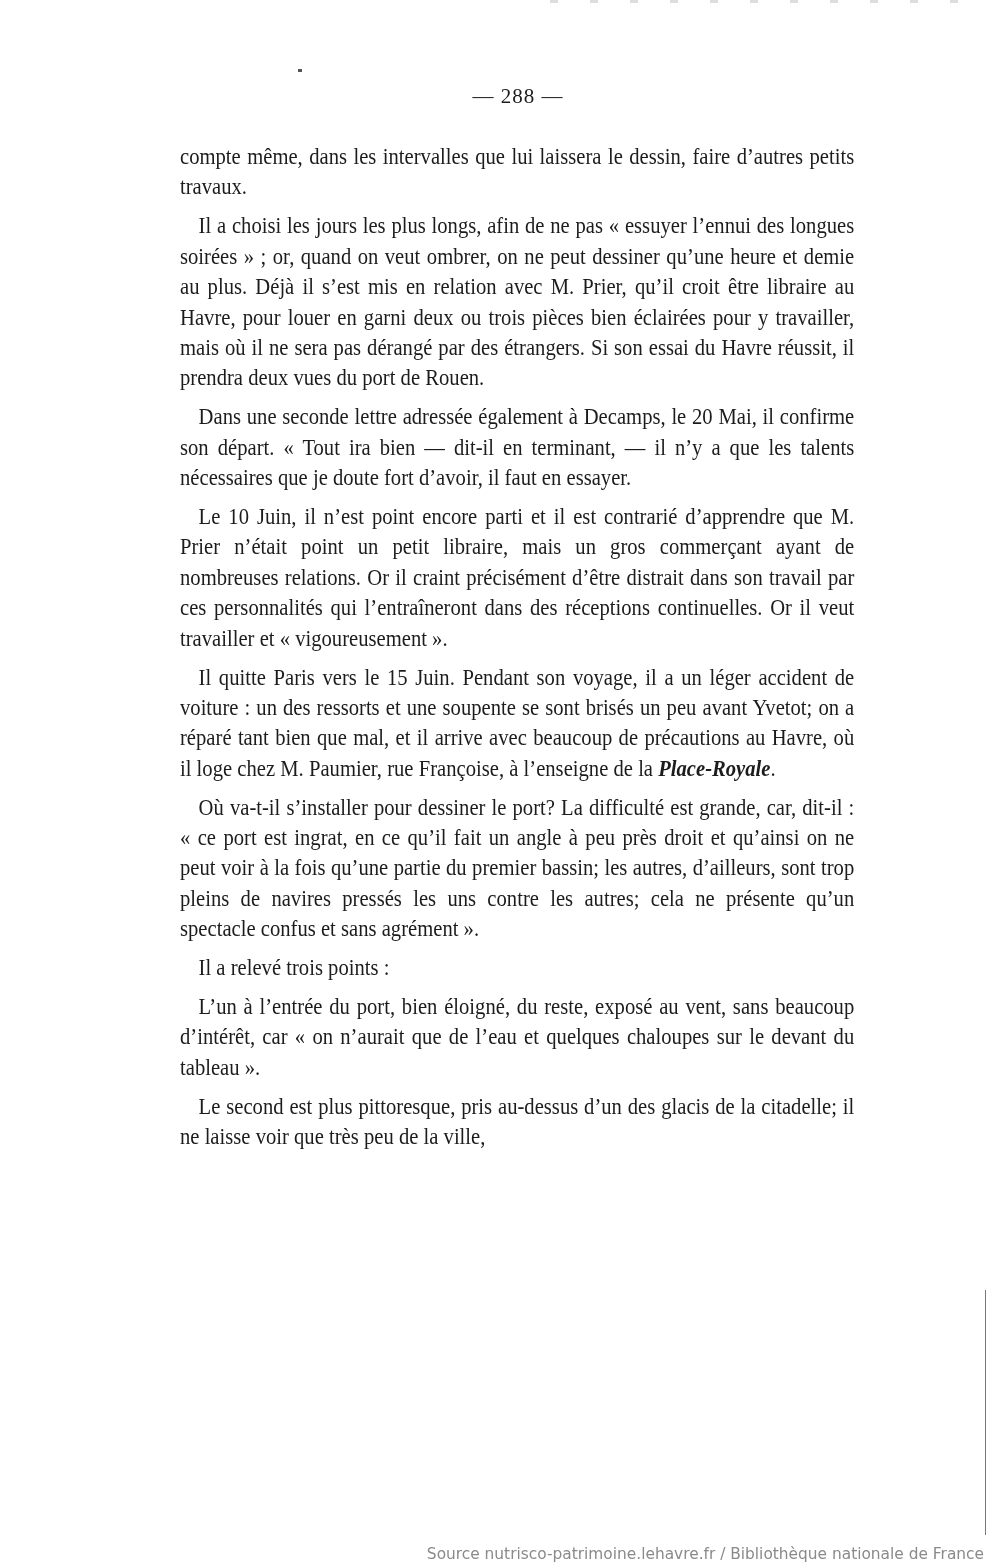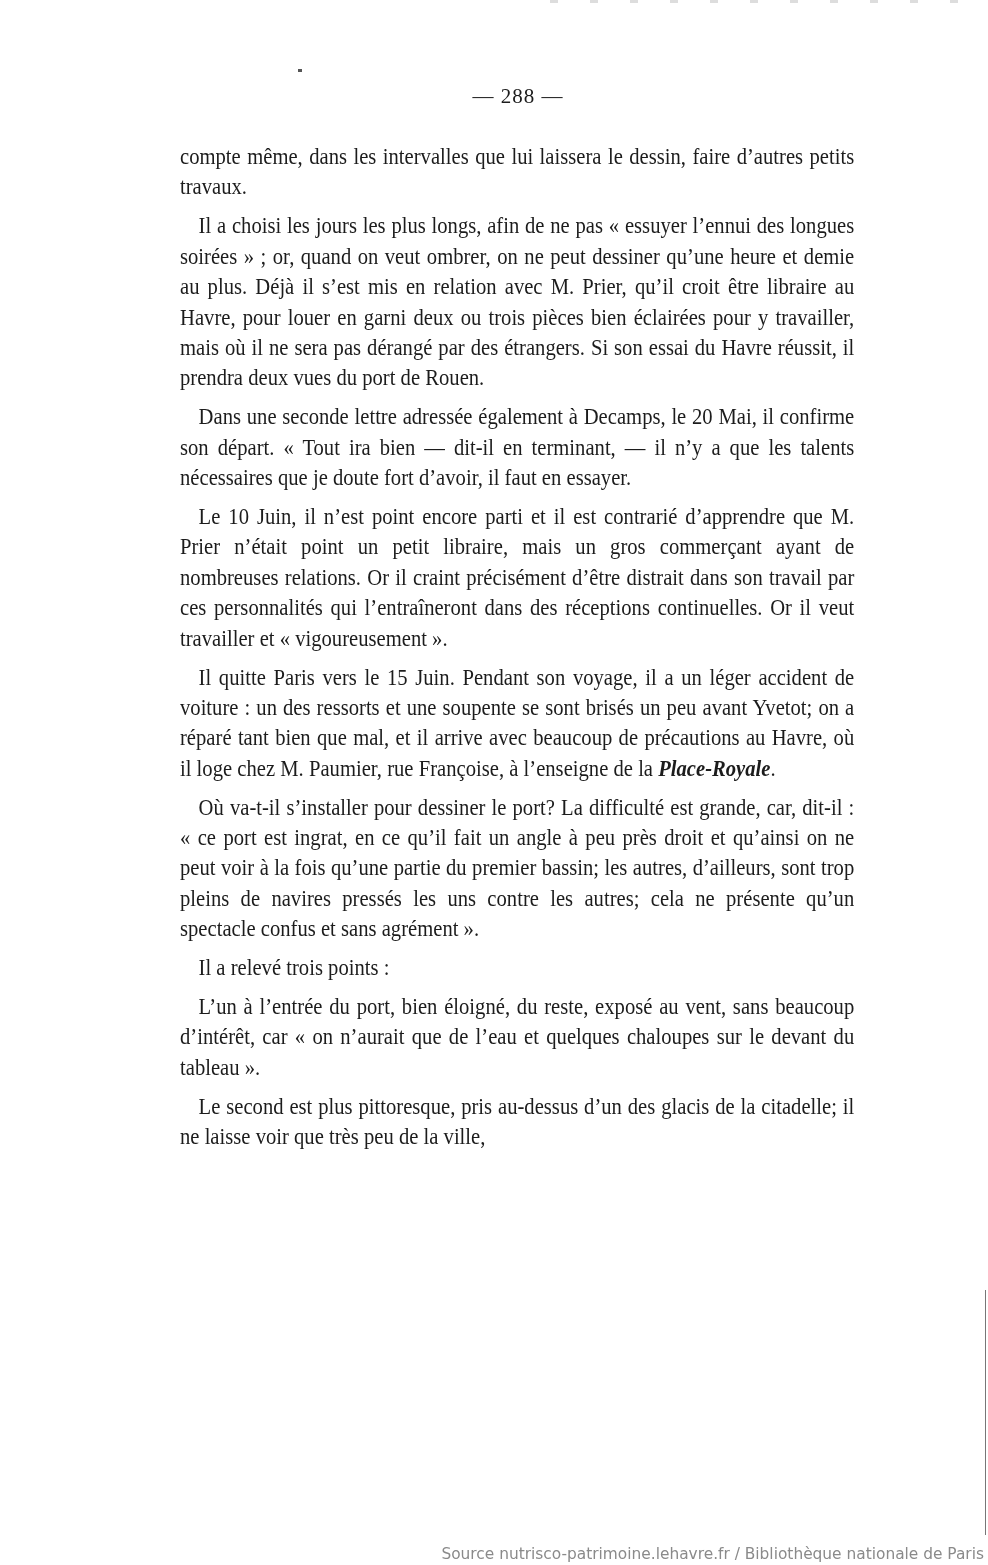--- a/index.html
+++ b/index.html
@@ -45,13 +45,13 @@
   <p class="para">Il a choisi les jours les plus longs, afin de ne pas « essuyer l’ennui des longues soirées » ; or, quand on veut ombrer, on ne peut dessiner qu’une heure et demie au plus. Déjà il s’est mis en relation avec M. Prier, qu’il croit être libraire au Havre, pour louer en garni deux ou trois pièces bien éclairées pour y travailler, mais où il ne sera pas dérangé par des étrangers. Si son essai du Havre réussit, il prendra deux vues du port de Rouen.</p>
   <p class="para">Dans une seconde lettre adressée également à Decamps, le 20 Mai, il confirme son départ. « Tout ira bien — dit-il en terminant, — il n’y a que les talents nécessaires que je doute fort d’avoir, il faut en essayer.</p>
   <p class="para">Le 10 Juin, il n’est point encore parti et il est contrarié d’apprendre que M. Prier n’était point un petit libraire, mais un gros commerçant ayant de nombreuses relations. Or il craint précisément d’être distrait dans son travail par ces personnalités qui l’entraîneront dans des réceptions continuelles. Or il veut travailler et « vigoureusement ».</p>
   <p class="para"><span>Il quitte Paris vers le 15 Juin. Pendant son voyage, il a un léger accident de voiture : un des ressorts et une soupente se sont brisés un peu avant Yvetot; on a réparé tant bien que mal, et il arrive avec beaucoup de précautions au Havre, où il loge chez M. Paumier, rue Françoise, à l’enseigne de la </span><span class="it">Place-Royale</span><span>.</span></p>
   <p class="para">Où va-t-il s’installer pour dessiner le port? La difficulté est grande, car, dit-il : « ce port est ingrat, en ce qu’il fait un angle à peu près droit et qu’ainsi on ne peut voir à la fois qu’une partie du premier bassin; les autres, d’ailleurs, sont trop pleins de navires pressés les uns contre les autres; cela ne présente qu’un spectacle confus et sans agrément ».</p>
   <p class="para">Il a relevé trois points :</p>
   <p class="para">L’un à l’entrée du port, bien éloigné, du reste, exposé au vent, sans beaucoup d’intérêt, car « on n’aurait que de l’eau et quelques chaloupes sur le devant du tableau ».</p>
   <p class="para">Le second est plus pittoresque, pris au-dessus d’un des glacis de la citadelle; il ne laisse voir que très peu de la ville,</p>
 </div>
 
-<div class="source-footer">Source nutrisco-patrimoine.lehavre.fr / Bibliothèque nationale de Paris</div>
+<div class="source-footer">Source nutrisco-patrimoine.lehavre.fr / Bibliothèque nationale de France</div>
 
 </body></html>

